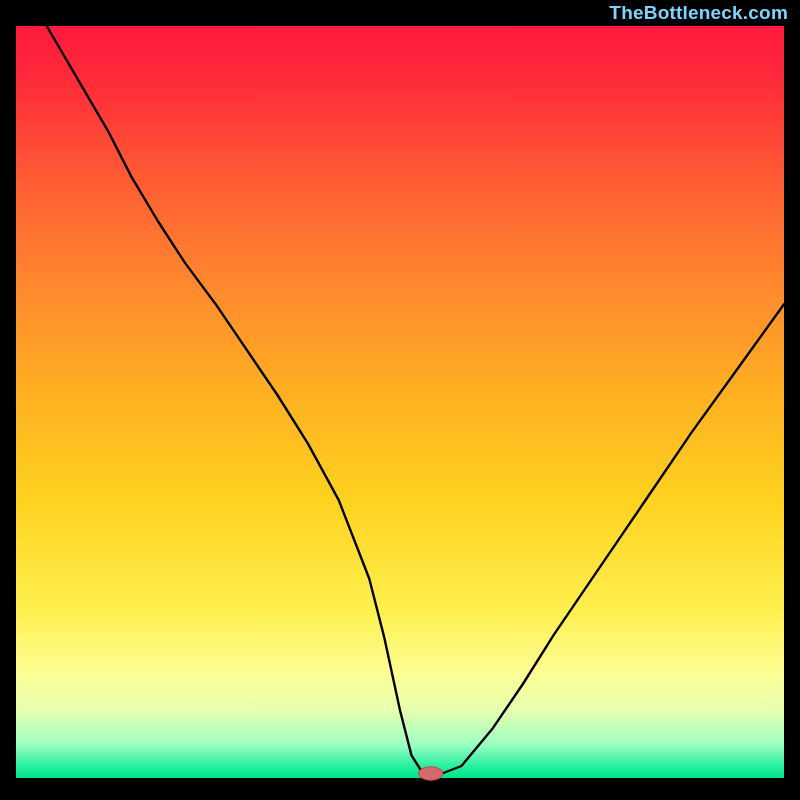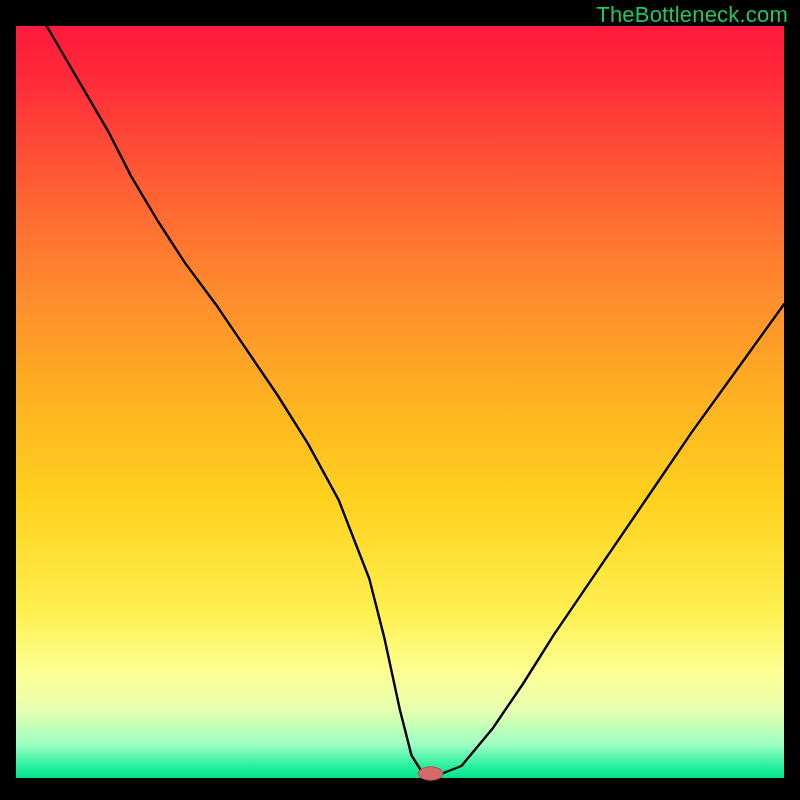--- a/index.html
+++ b/index.html
@@ -16,23 +16,23 @@
     top: 0;
     width: 800px;
     height: 800px;
     background: #000;
   }
   .watermark {
     position: absolute;
     top: 2px;
     right: 12px;
     font-family: Arial, Helvetica, sans-serif;
-    font-size: 22px;
-    font-weight: 400;
-    color: #22c55e;
+    font-size: 19px;
+    font-weight: 700;
+    color: #7dd3fc;
     letter-spacing: 0.2px;
   }
   svg {
     position: absolute;
     left: 0;
     top: 0;
   }
 </style>
 </head>
 <body>

